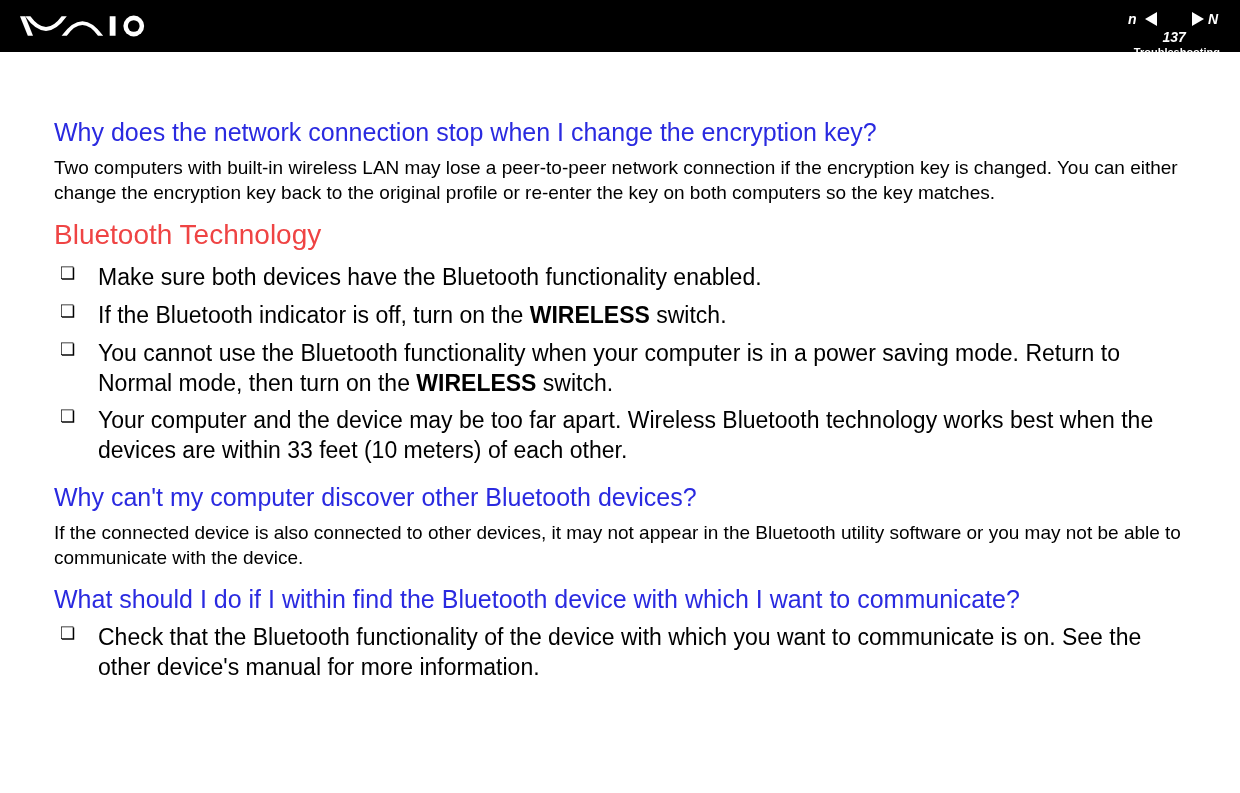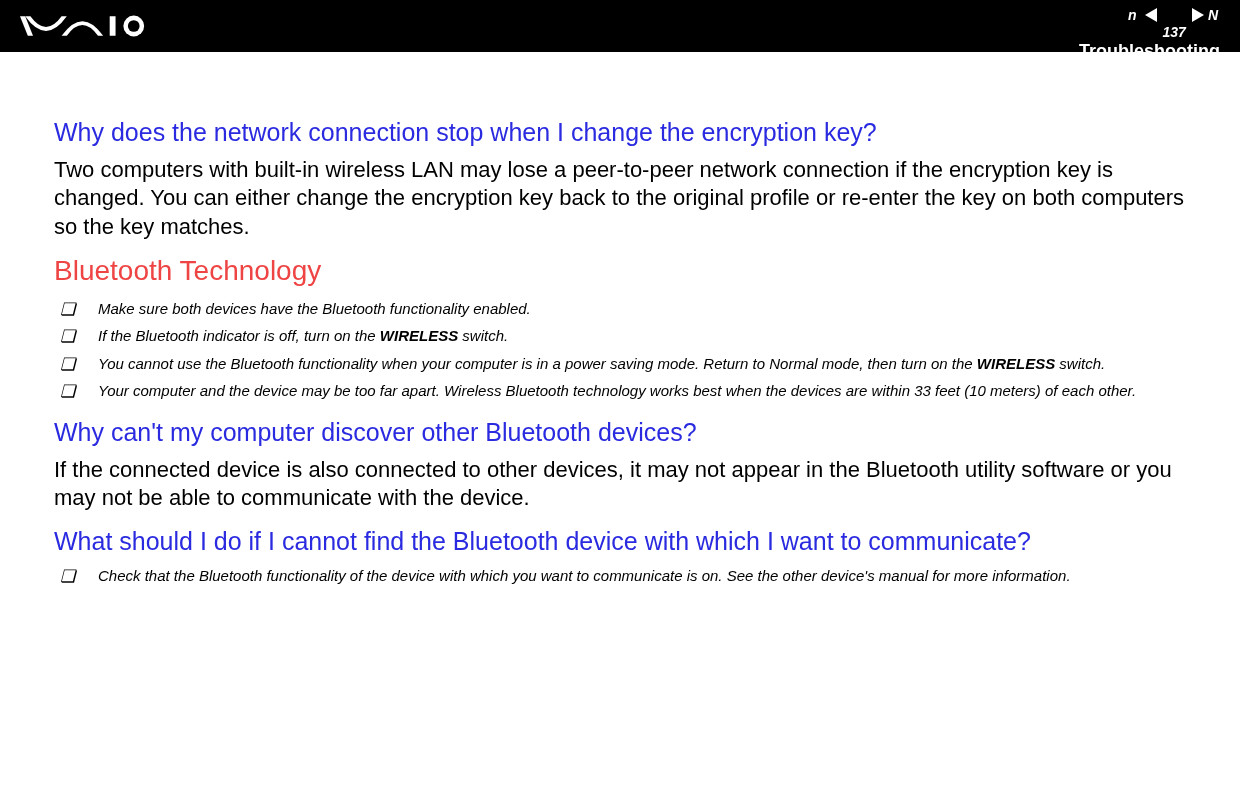--- a/index.html
+++ b/index.html
@@ -48,21 +48,21 @@
   .arrow-left { border-right: 12px solid #fff; }
   .arrow-right { border-left: 12px solid #fff; }
   .page-num {
     font-style: italic;
     font-weight: bold;
     font-size: 14px;
     color: #fff;
     margin-top: 35px;
   }
   .header-label {
-    font-size: 18px;
+    font-size: 11px;
     font-weight: bold;
     color: #fff;
     margin-top: 2px;
   }
   .n-letter {
     font-style: italic;
     font-weight: bold;
     font-size: 14px;
     color: #fff;
     margin-left: -2px;
@@ -72,43 +72,42 @@
     padding: 65px 54px 0 54px;
   }
   .q {
     color: #2a2ae0;
     font-size: 25px;
     font-weight: 400;
     margin-bottom: 8px;
     line-height: 1.25;
   }
   .body-text {
-    font-size: 22px;
+    font-size: 19px;
     color: #000;
     line-height: 1.28;
     margin-bottom: 14px;
   }
   .section-heading {
     font-size: 28px;
     color: #ef4444;
     font-weight: 400;
     margin: 14px 0 12px 0;
   }
   .bullet-list {
     list-style: none;
     margin-bottom: 16px;
   }
   .bullet-list li {
     position: relative;
     padding-left: 44px;
-    font-size: 15px;
+    font-size: 23px;
     line-height: 1.3;
     margin-bottom: 8px;
     color: #000;
-    font-style: italic;
   }
   .bullet-list li::before {
     content: "❏";
     position: absolute;
     left: 6px;
     top: 0;
     font-size: 17px;
     color: #000;
   }
   .bold { font-weight: bold; }
@@ -151,18 +150,18 @@
   <ul class="bullet-list">
     <li><span>Make sure both devices have the Bluetooth functionality enabled.</span></li>
     <li><span>If the Bluetooth indicator is off, turn on the </span><span class="bold">WIRELESS</span><span> switch.</span></li>
     <li><span>You cannot use the Bluetooth functionality when your computer is in a power saving mode. Return to Normal mode, then turn on the </span><span class="bold">WIRELESS</span><span> switch.</span></li>
     <li><span>Your computer and the device may be too far apart. Wireless Bluetooth technology works best when the devices are within 33 feet (10 meters) of each other.</span></li>
   </ul>
 
   <div class="q">Why can't my computer discover other Bluetooth devices?</div>
   <div class="body-text">If the connected device is also connected to other devices, it may not appear in the Bluetooth utility software or you may not be able to communicate with the device.</div>
 
-  <div class="q">What should I do if I cannot find the Bluetooth device with which I want to communicate?</div>
+  <div class="q">What should I do if I within find the Bluetooth device with which I want to communicate?</div>
   <ul class="bullet-list">
     <li><span>Check that the Bluetooth functionality of the device with which you want to communicate is on. See the other device's manual for more information.</span></li>
   </ul>
 
 </div>
 
 </body></html>

